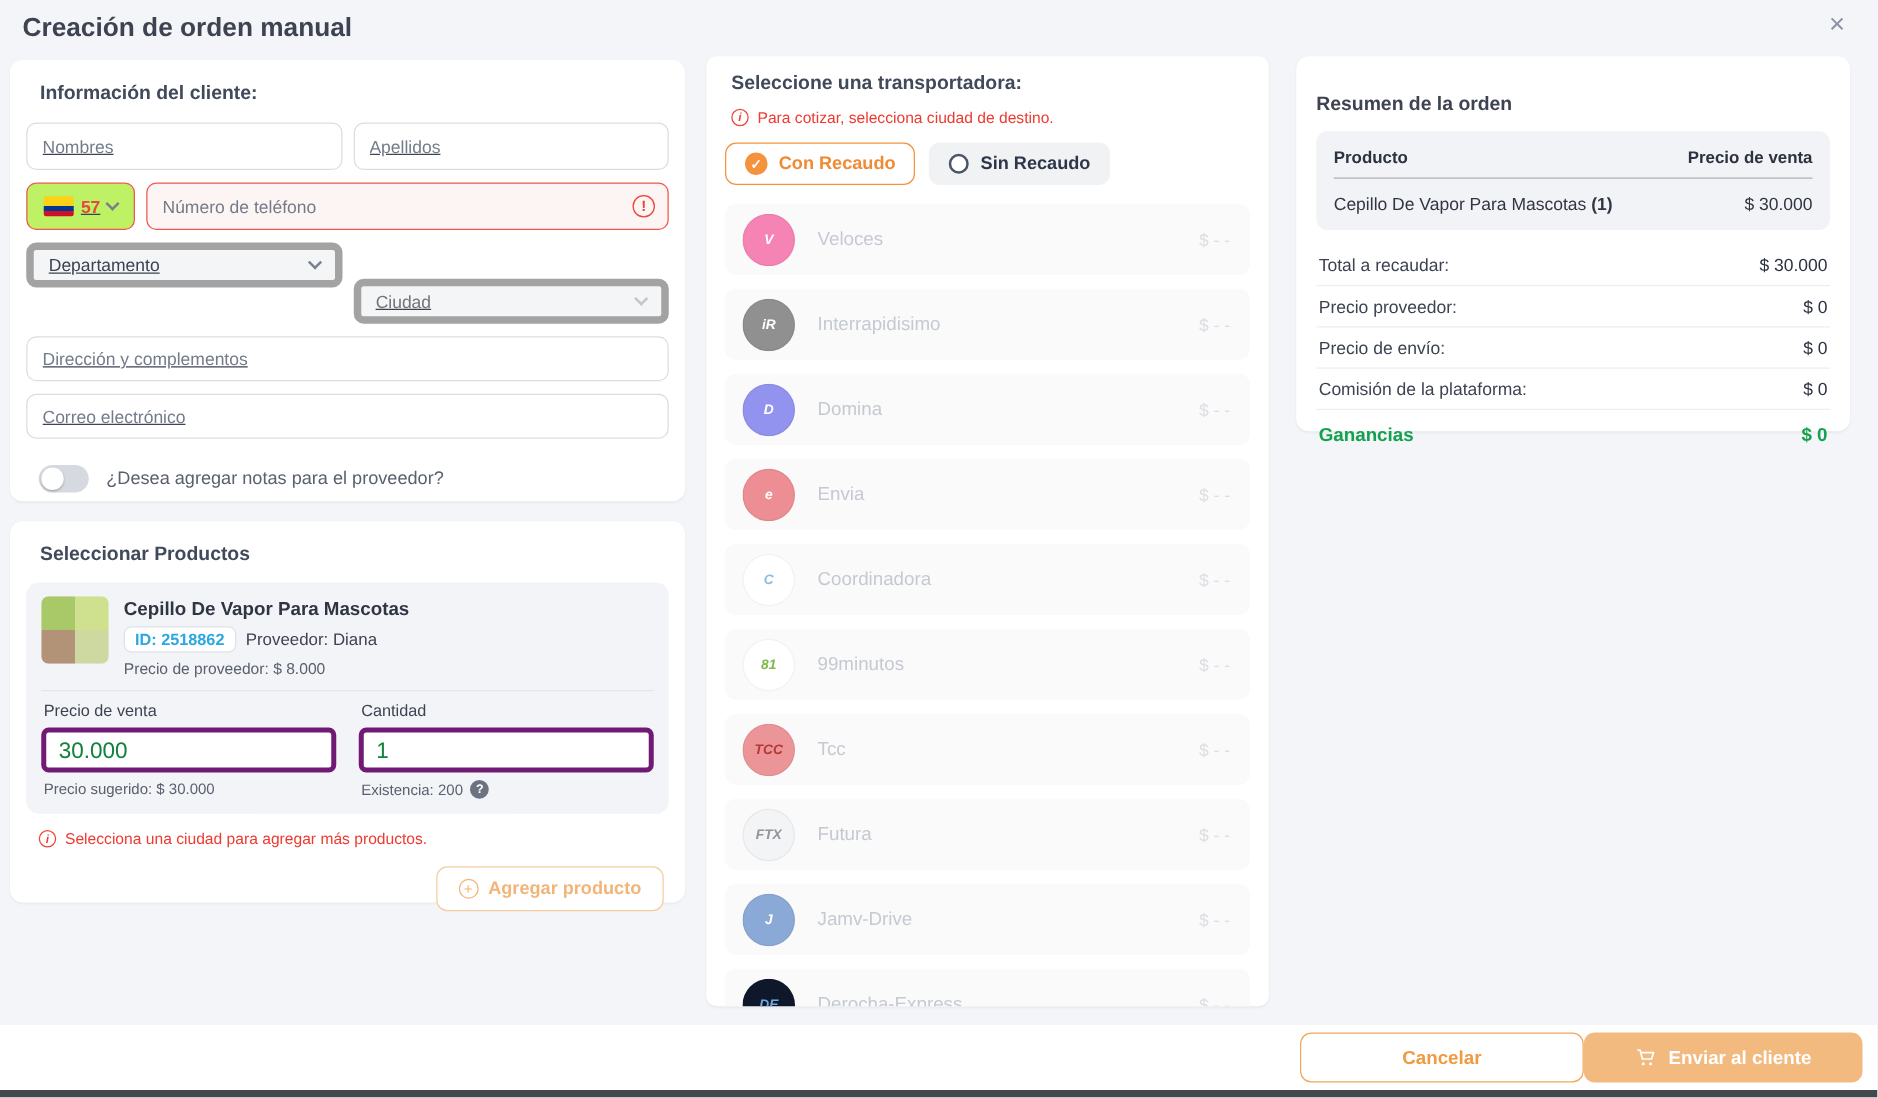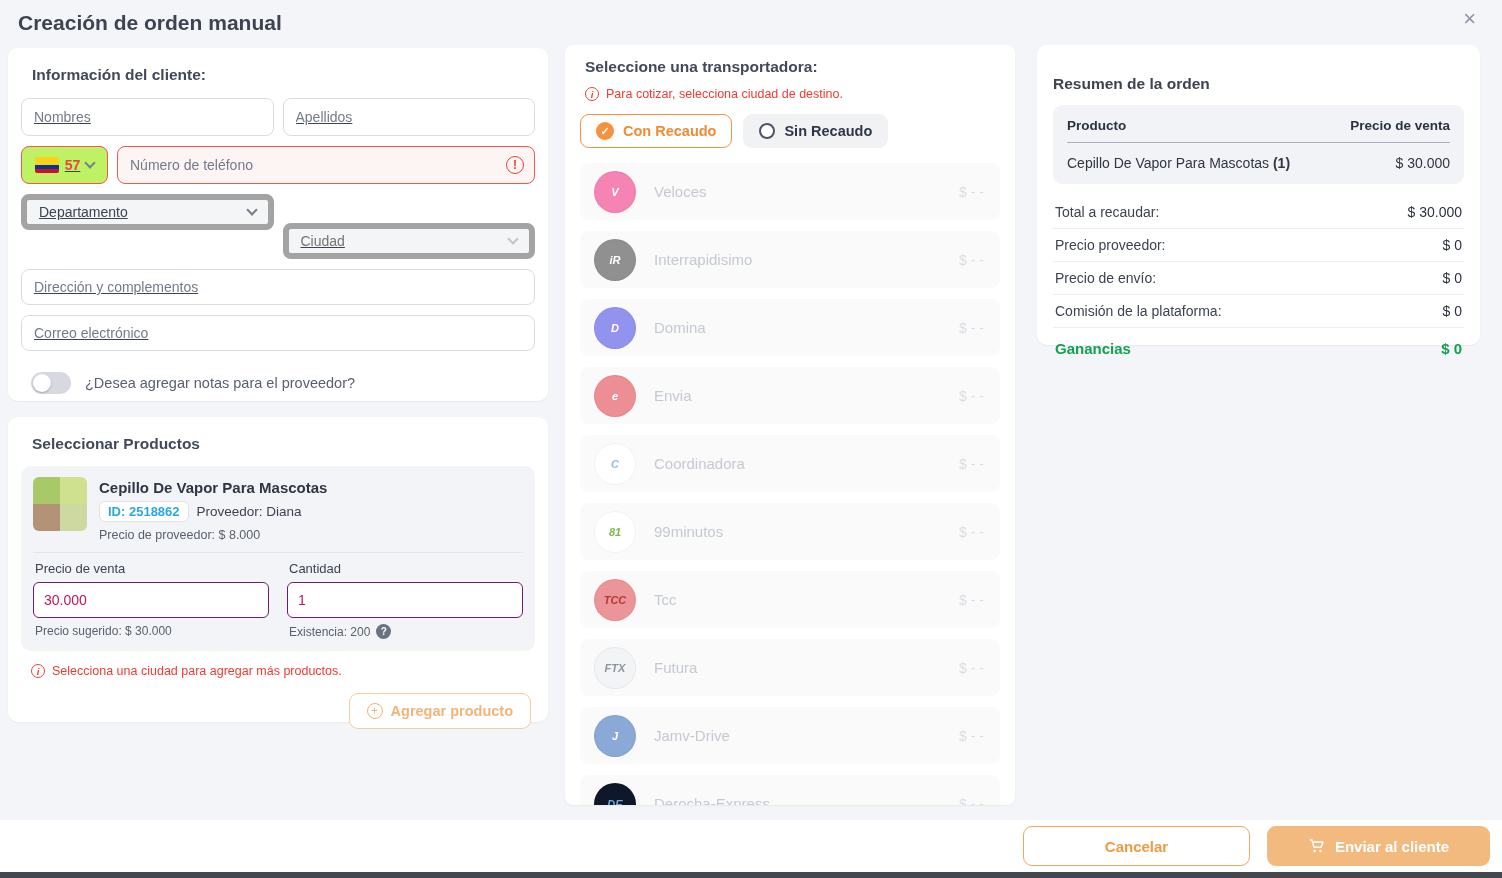--- a/index.html
+++ b/index.html
@@ -76,22 +76,22 @@
   .id-badge {
     background:#fff; border:1px solid #dfe2e8; border-radius:6px; padding:2px 8px;
     font-size:13px; color:#2ba8e0; font-weight:bold;
   }
   .prov { font-size:13.5px; color:#3b4250; }
   .prov-price { font-size:12.5px; color:#59606e; margin-top:6px; }
   .prod-divider { border-top:1px solid #e2e5ea; margin:10px 0 8px 0; }
   .pq-grid { display:flex; gap:18px; }
   .pq-col { flex:1; }
   .pq-label { font-size:13px; color:#3c4350; margin:0 0 6px 2px; }
-  .pq-input { height:36px; border:1px solid #701a75; border-radius:6px; background:#fff; width:100%;
-    font-family:"Liberation Sans", sans-serif; font-size:14px; color:#be185d; padding:0 10px; outline:none; }
+  .pq-input { height:36px; border:4px solid #701a75; border-radius:6px; background:#fff; width:100%;
+    font-family:"Liberation Sans", sans-serif; font-size:18px; color:#15803d; padding:0 10px; outline:none; }
   .pq-note { font-size:12px; color:#59606e; margin:6px 0 0 2px; display:flex; align-items:center; gap:6px; }
   .q-badge { width:15px; height:15px; border-radius:50%; background:#6b7280; color:#fff; font-size:10px; font-weight:bold;
     display:inline-flex; align-items:center; justify-content:center; }
   .warn-row { display:flex; align-items:center; gap:7px; margin:13px 0 0 10px; }
   .info-circle {
     width:14px; height:14px; border:1.4px solid #ee4238; border-radius:50%; color:#ee4238;
     font-size:9.5px; font-weight:bold; font-style:italic;
     display:inline-flex; align-items:center; justify-content:center; flex:none;
   }
   .warn-text { font-size:12.5px; color:#ed3b31; }
@@ -134,21 +134,21 @@
   .sum-trow .qty { font-weight:bold; }
   .sum-rows { margin-top:12px; }
   .sum-row { display:flex; justify-content:space-between; align-items:center; padding:8px 2px; border-bottom:1px solid #eceef2; font-size:14px; }
   .sum-row .lbl { color:#3c4350; }
   .sum-row .val { color:#2b3240; }
   .gain-row { display:flex; justify-content:space-between; align-items:center; padding:12px 2px; }
   .gain-row .lbl { color:#13a14f; font-size:15px; font-weight:bold; }
   .gain-row .val { color:#13a14f; font-size:15px; font-weight:bold; }
   
   .footer { position:absolute; left:0; top:820px; width:1502px; height:52px; background:#fff;
-    display:flex; align-items:center; justify-content:flex-end; gap:17px; padding-right:12px; }
+    display:flex; align-items:center; justify-content:flex-end; padding-right:12px; }
   .btn-cancel { width:227px; height:40px; background:#fff; border:1.5px solid #f3a75d; border-radius:9px;
     color:#f09a42; font-size:15px; font-weight:bold; cursor:pointer; font-family:"Liberation Sans", sans-serif; }
   .btn-send { width:223px; height:40px; background:#f3ba80; border:none; border-radius:9px;
     color:#fff; font-size:15px; font-weight:bold; cursor:pointer; font-family:"Liberation Sans", sans-serif;
     display:flex; align-items:center; justify-content:center; gap:9px; }
   .bottom-strip { position:absolute; left:0; top:872px; width:1502px; height:6px; background:#43474e; }
 </style>
 </head>
 <body>
 

